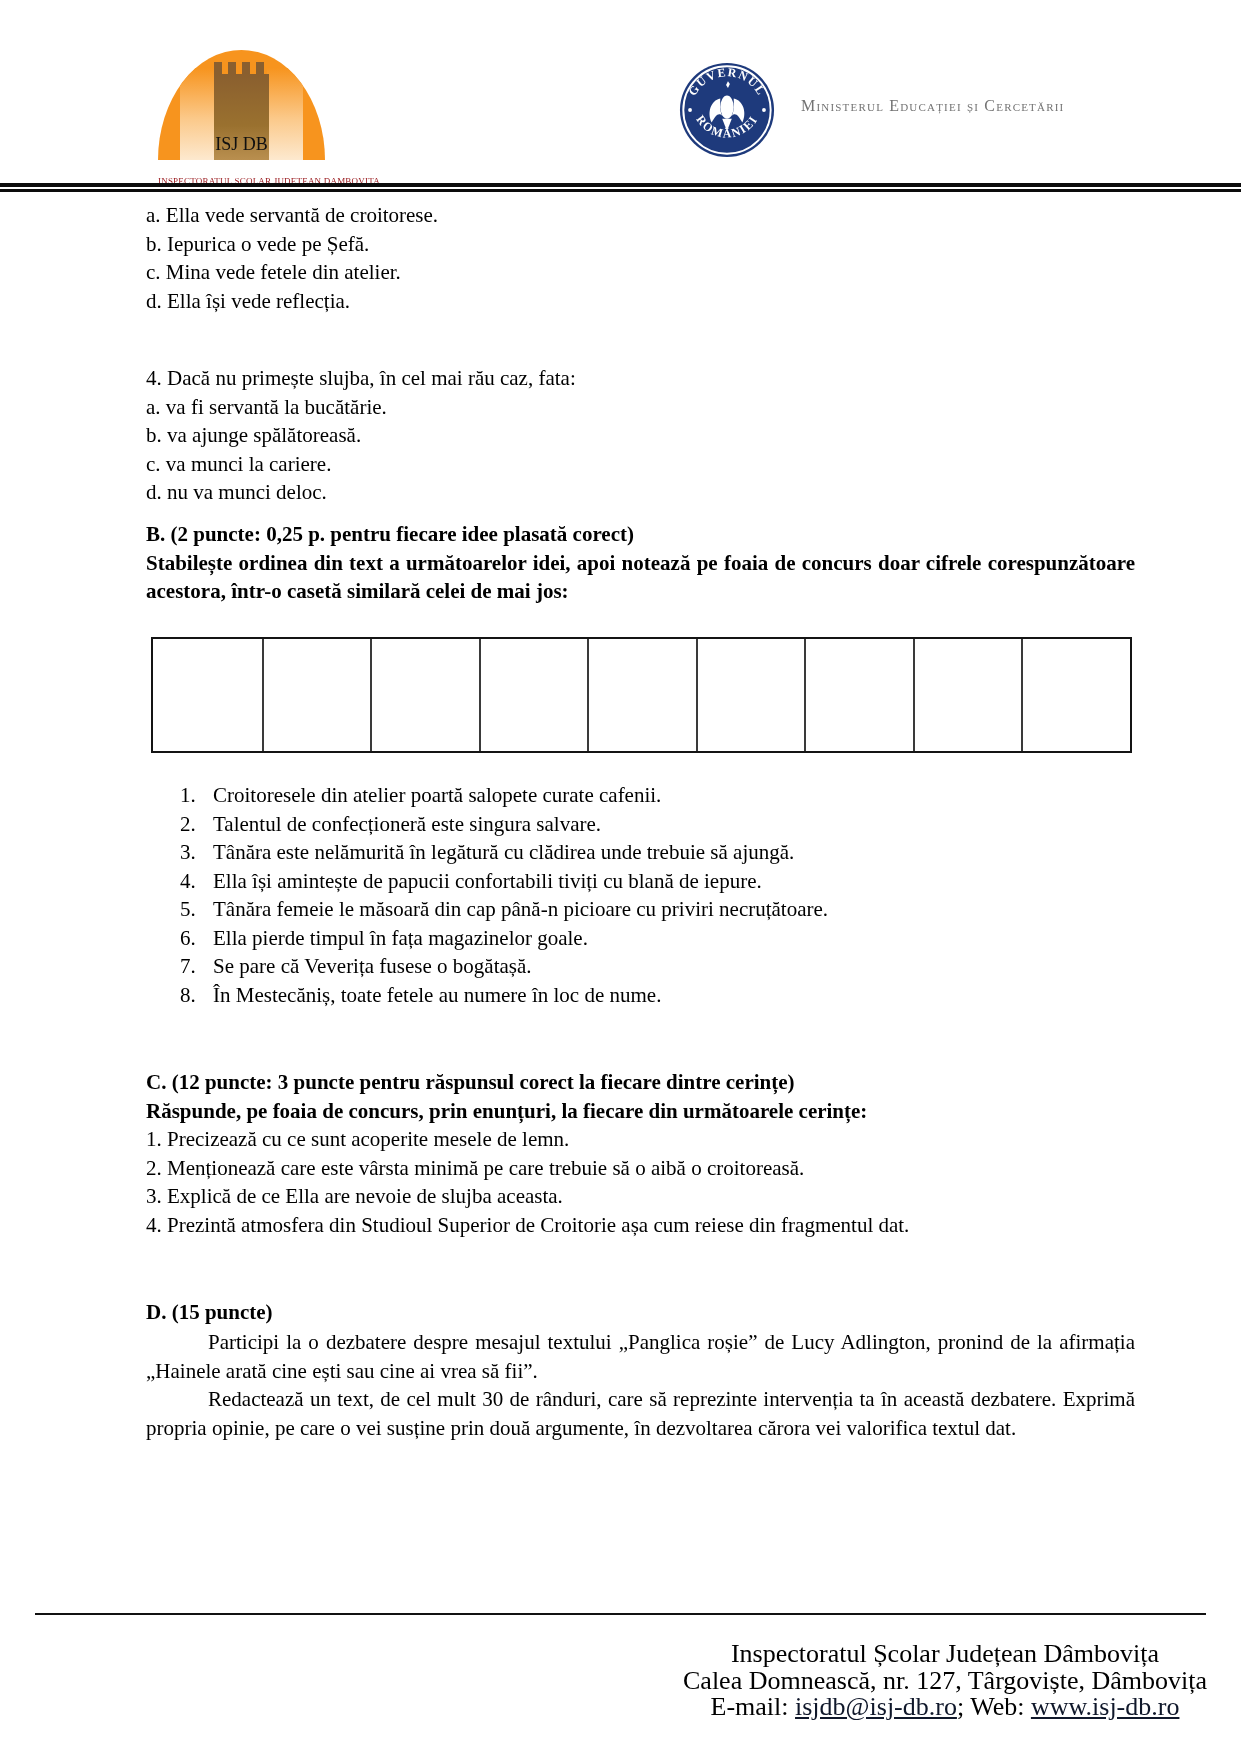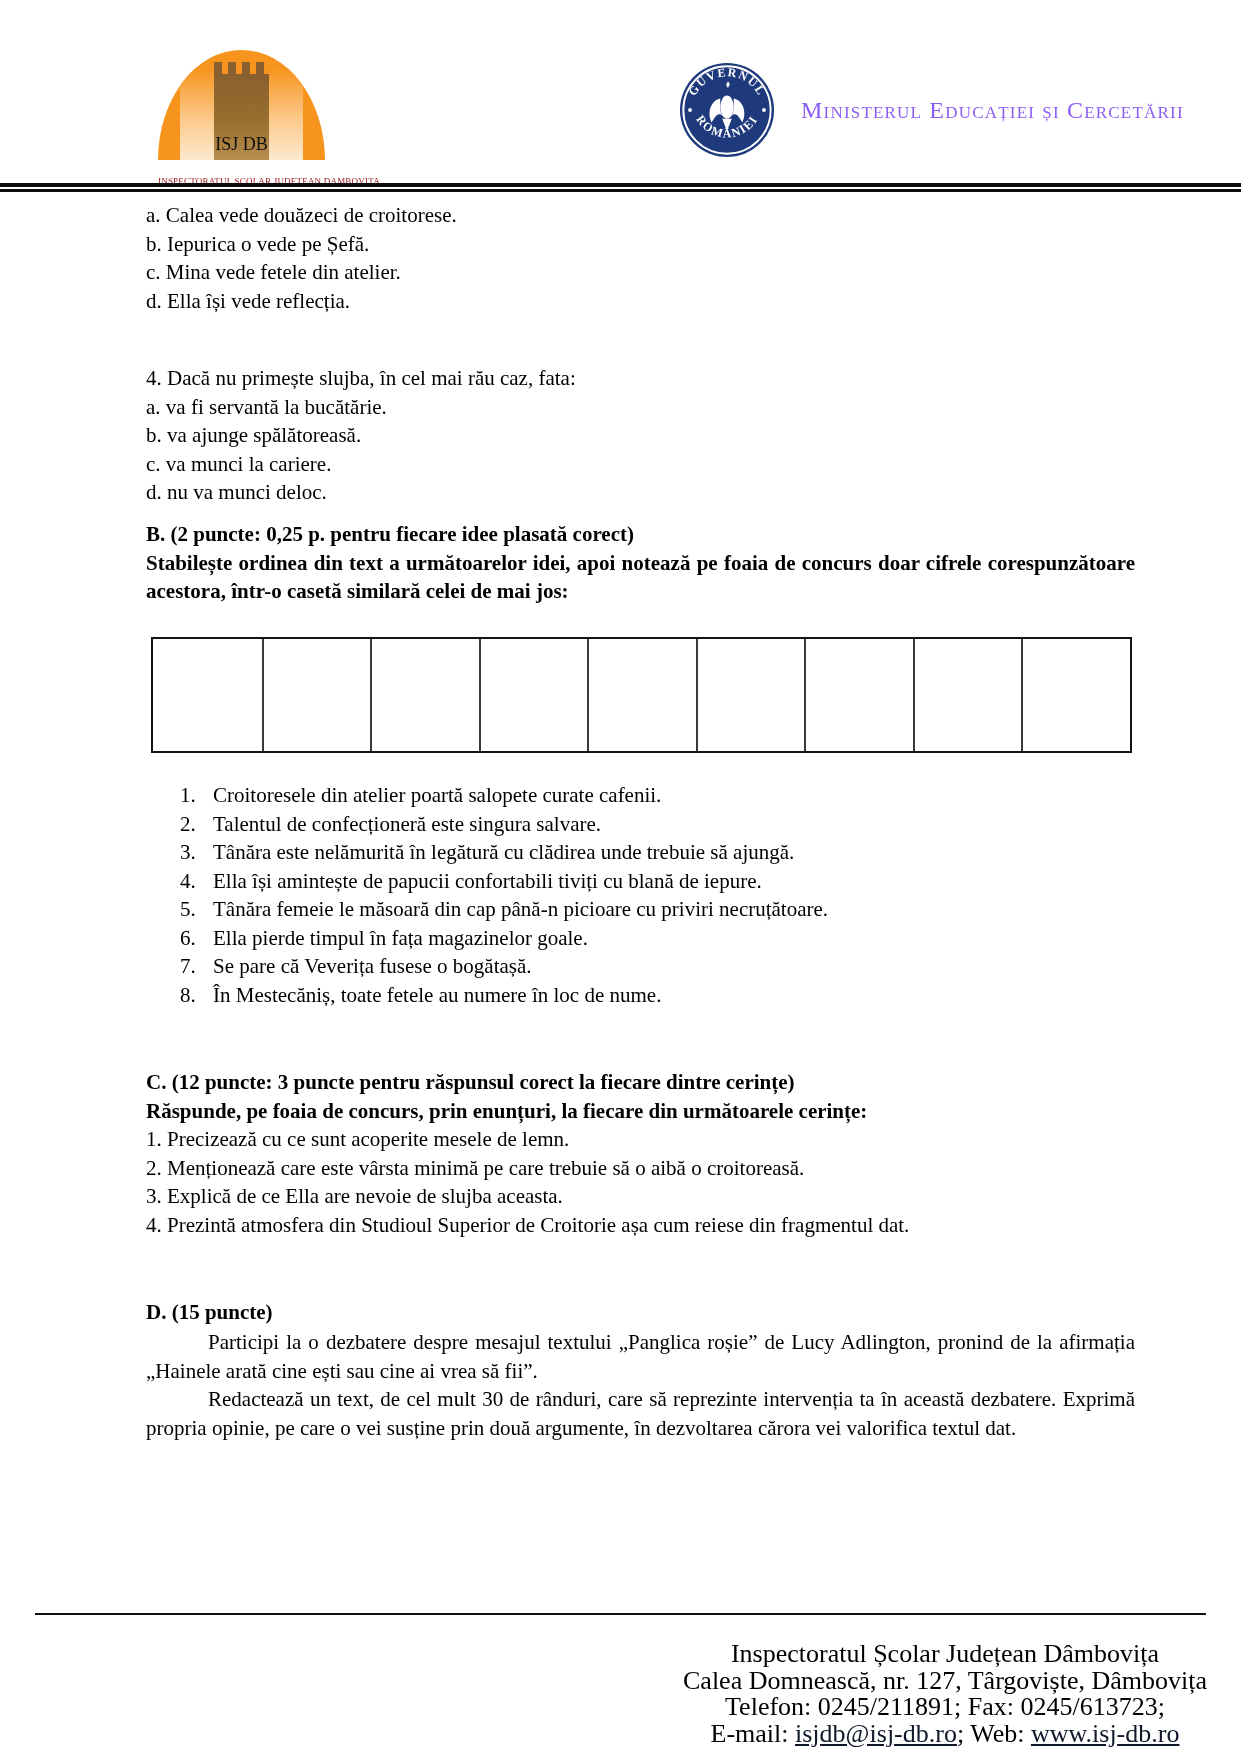--- a/index.html
+++ b/index.html
@@ -17,22 +17,22 @@
   .isj-stripe{position:absolute;top:18px;bottom:0;width:36px;
     background:linear-gradient(180deg,#F7941E 0%,#FBC98A 55%,#FDE9CF 100%);}
   .isj-stripe.left{left:22px;} .isj-stripe.right{right:22px;}
   .isj-tower{position:absolute;left:56px;top:24px;width:55px;height:86px;
     background:linear-gradient(180deg,#8A5F2F 0%,#9A712F 60%,#B98F4F 100%);}
   .isj-cren{position:absolute;left:56px;top:12px;width:55px;height:13px;
     background:repeating-linear-gradient(90deg,#8A5F2F 0 8px,rgba(0,0,0,0) 8px 14px);}
   .isj-abbrev{position:absolute;left:0;right:0;top:84px;font-size:18px;color:#101010;}
   .isj-caption{margin-top:16px;font-size:9px;letter-spacing:0.2px;color:#9A1C20;white-space:nowrap;}
   .gov-seal{left:679px;top:62px;width:96px;height:96px;}
-  .ministry{left:801px;top:97px;font-variant:small-caps;font-size:24px;
-    letter-spacing:1.2px;color:#8b5cf6;white-space:nowrap;}
+  .ministry{left:801px;top:97px;font-variant:small-caps;font-size:16px;
+    letter-spacing:1.2px;color:#737373;white-space:nowrap;}
   .rule-double{left:0;top:183px;width:1241px;}
   .rule-double .bar1{height:4px;background:#0c0c0c;}
   .rule-double .gap{height:2px;background:#ffffff;}
   .rule-double .bar2{height:3px;background:#0c0c0c;}
 
   
   .bodytext{font-size:21px;line-height:28.5px;}
   .bold{font-weight:bold;}
   .block{left:146px;width:989px;}
   .just{text-align:justify;}
@@ -101,21 +101,21 @@
 
 <div class="abs ministry">Ministerul Educației și Cercetării</div>
 
 <div class="abs rule-double">
   <div class="bar1"></div>
     <div class="gap"></div>
     <div class="bar2"></div>
 </div>
 
 <div class="abs block blk1 bodytext">
-  <p>a. Calea vede douăzeci de croitorese.</p>
+  <p>a. Ella vede servantă de croitorese.</p>
   <p>b. Iepurica o vede pe Șefă.</p>
   <p>c. Mina vede fetele din atelier.</p>
   <p>d. Ella își vede reflecția.</p>
 </div>
 
 <div class="abs block blk2 bodytext">
   <p>4. Dacă nu primește slujba, în cel mai rău caz, fata:</p>
   <p>a. va fi servantă la bucătărie.</p>
   <p>b. va ajunge spălătoreasă.</p>
   <p>c. va munci la cariere.</p>
@@ -188,19 +188,18 @@
 <div class="abs block blkDp bodytext">
   <p class="just indent">Participi la o dezbatere despre mesajul textului „Panglica roșie” de Lucy Adlington, pronind de la afirmația „Hainele arată cine ești sau cine ai vrea să fii”.</p>
   <p class="just indent">Redactează un text, de cel mult 30 de rânduri, care să reprezinte intervenția ta în această dezbatere. Exprimă propria opinie, pe care o vei susține prin două argumente, în dezvoltarea cărora vei valorifica textul dat.</p>
 </div>
 
 <div class="abs footer-rule"></div>
 
 <div class="abs footer">
   <div>Inspectoratul Școlar Județean Dâmbovița</div>
   <div>Calea Domnească,  nr. 127, Târgoviște, Dâmbovița</div>
-  <div>Telefon: 0245/211891;  Fax: 0245/613723;</div>
   <div>
     <span>E-mail: </span>
     <span class="ulink">isjdb@isj-db.ro</span><span>; Web: </span>
     <span class="ulink">www.isj-db.ro</span>
   </div>
 </div>
 
 </body></html>

